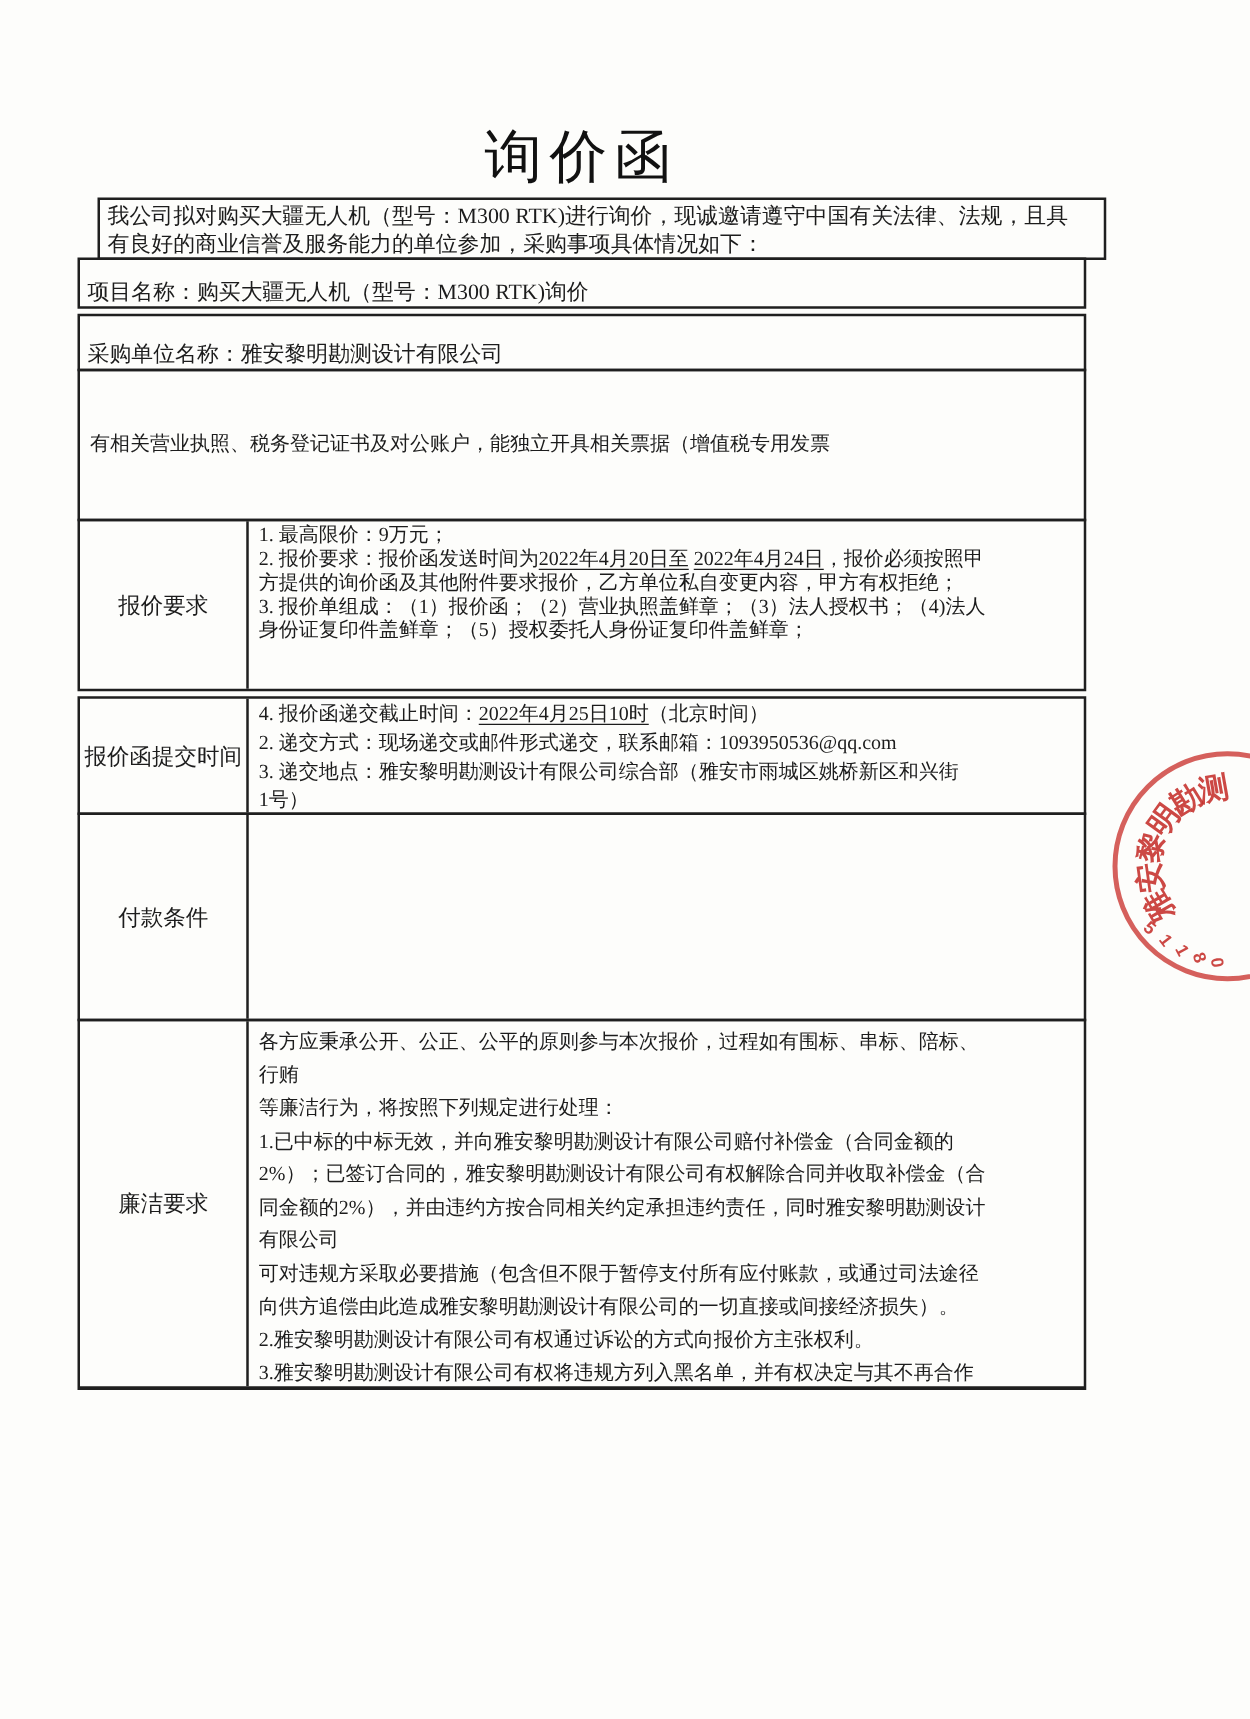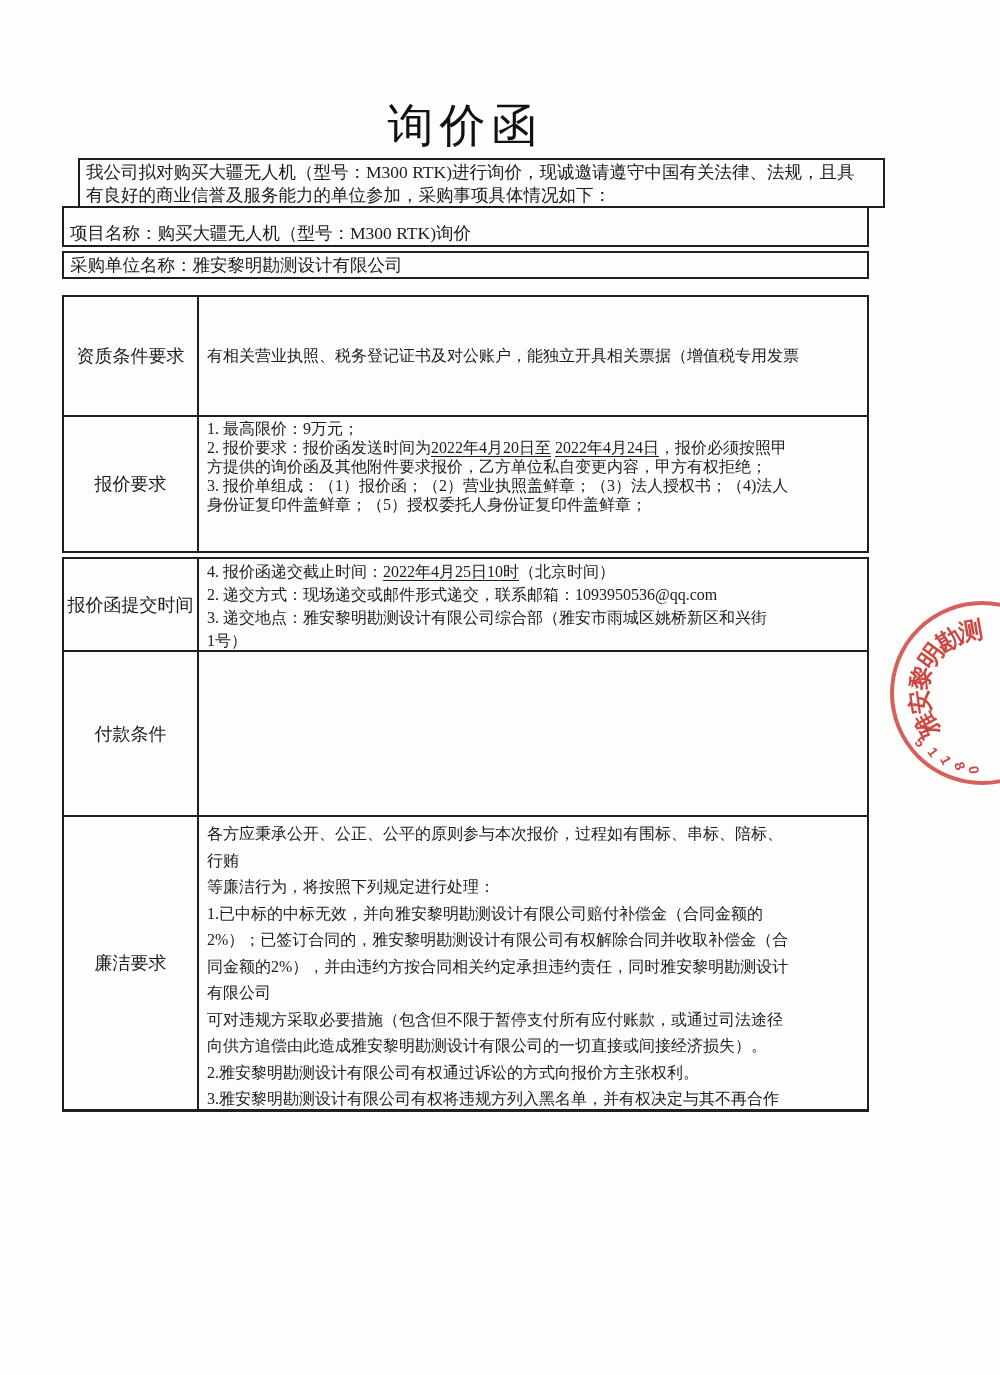--- a/index.html
+++ b/index.html
@@ -12,21 +12,21 @@
     position:absolute;left:62px;width:807px;top:95px;margin:0;
     text-align:center;font-size:46px;font-weight:400;letter-spacing:6px;
     color:#111;
   }
   .r{
     position:absolute;left:62px;width:807px;box-sizing:border-box;
     border:2px solid #1f1f1f;
   }
   #r1{top:158px;height:50px;margin-left:16px;}
   #r2{top:206px;height:41px;display:flex;align-items:flex-end;}
-  #r3{top:251px;height:28px;display:flex;align-items:center;}
+  #r3{top:251px;height:46px;display:flex;align-items:flex-end;}
   #r4{top:295px;height:122px;}
   #r5{top:415px;height:138px;}
   #r6{top:557px;height:95px;}
   #r7{top:650px;height:167px;gap:15px;}
   #r8{top:815px;height:297px;border-bottom-width:3px;}
   .cols{display:flex;align-items:stretch;}
   .lab{
     width:135px;flex:0 0 135px;box-sizing:border-box;
     border-right:2px solid #1f1f1f;
     display:flex;align-items:center;justify-content:center;
@@ -75,21 +75,20 @@
 
   <div class="r" id="r2">
     <div class="full">项目名称：购买大疆无人机（型号：M300 RTK)询价</div>
   </div>
 
   <div class="r" id="r3">
     <div class="full">采购单位名称：雅安黎明勘测设计有限公司</div>
   </div>
 
   <div class="r cols" id="r4">
-    <div class="lab">资质条件要求</div>
     <div class="con">有相关营业执照、税务登记证书及对公账户，能独立开具相关票据（增值税专用发票</div>
   </div>
 
   <div class="r cols" id="r5">
     <div class="lab">报价要求</div>
     <div class="con"><span>1. 最高限价：9万元；
 2. 报价要求：报价函发送时间为</span><span class="u">2022年4月20日至</span><span> </span><span class="u">2022年4月24日</span><span>，报价必须按照甲
 方提供的询价函及其他附件要求报价，乙方单位私自变更内容，甲方有权拒绝；
 3. 报价单组成：（1）报价函；（2）营业执照盖鲜章；（3）法人授权书；（4)法人
 身份证复印件盖鲜章；（5）授权委托人身份证复印件盖鲜章；</span></div>

